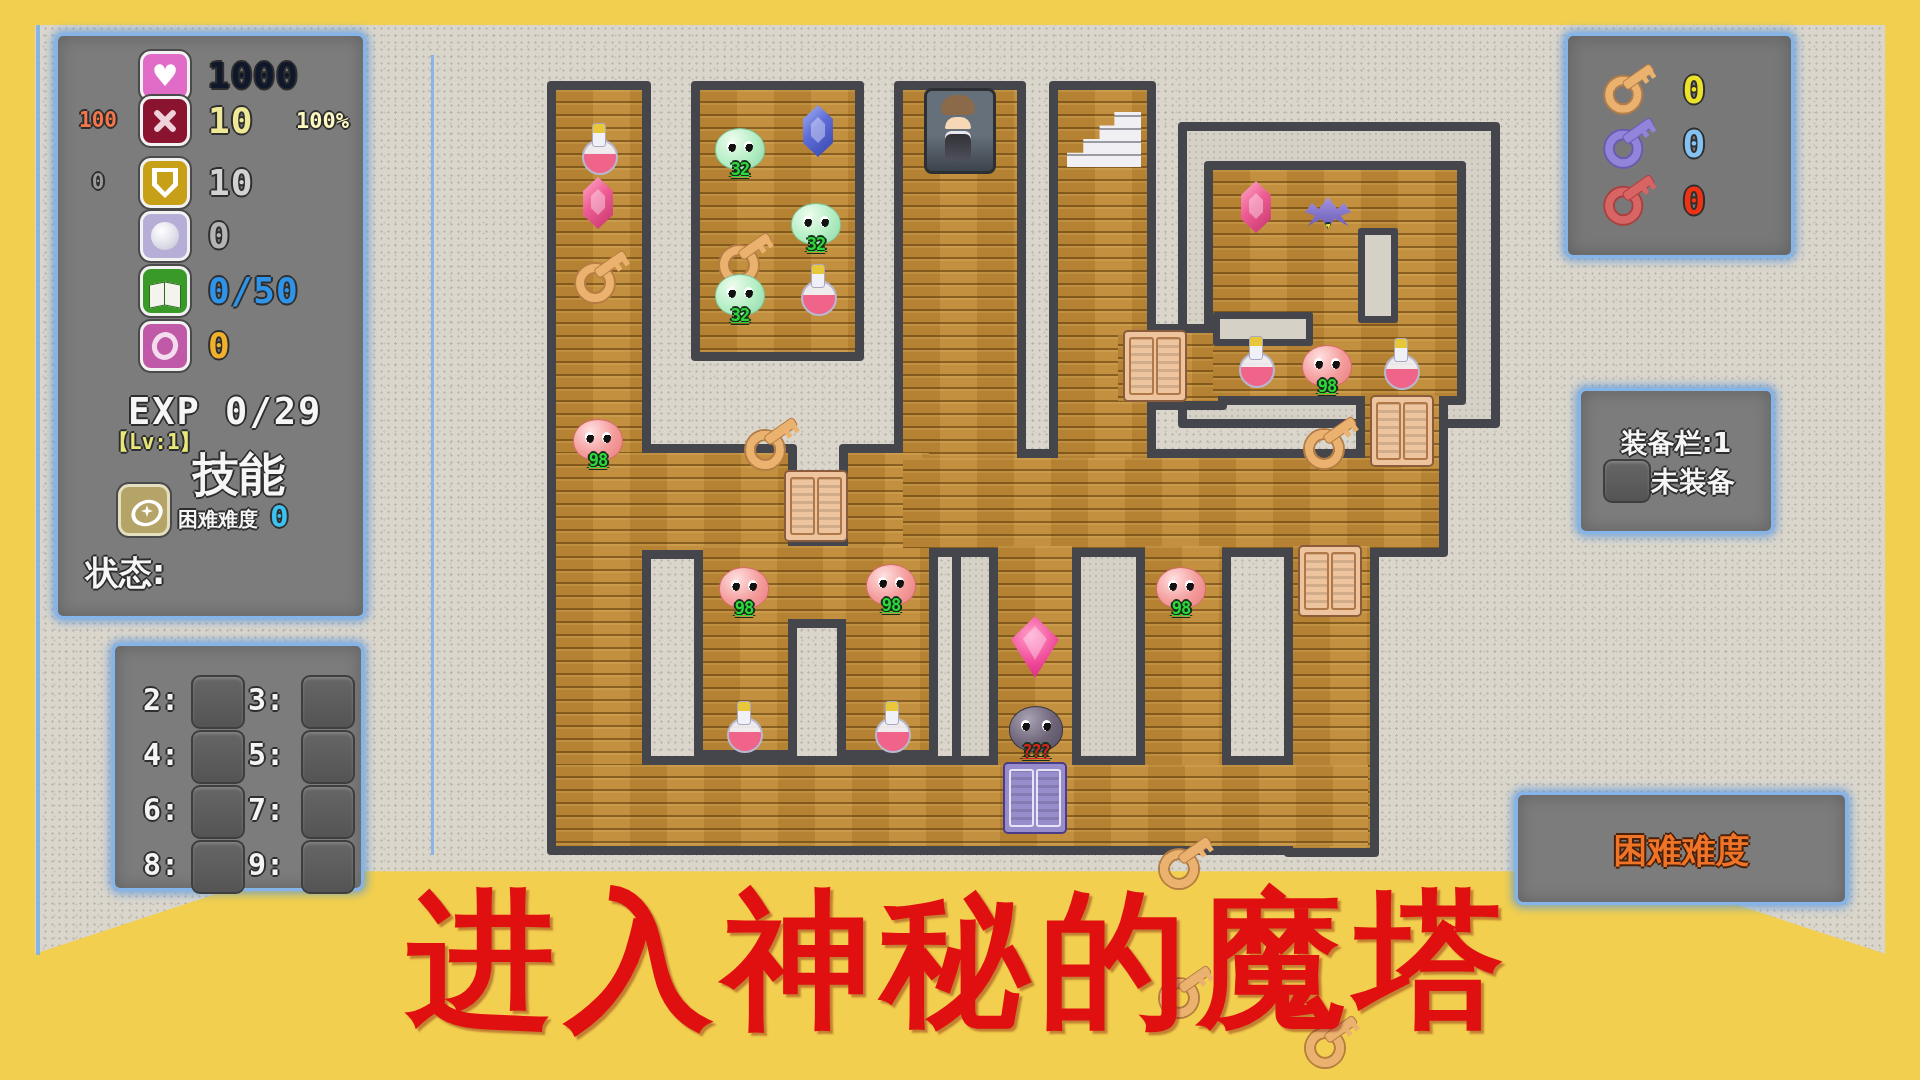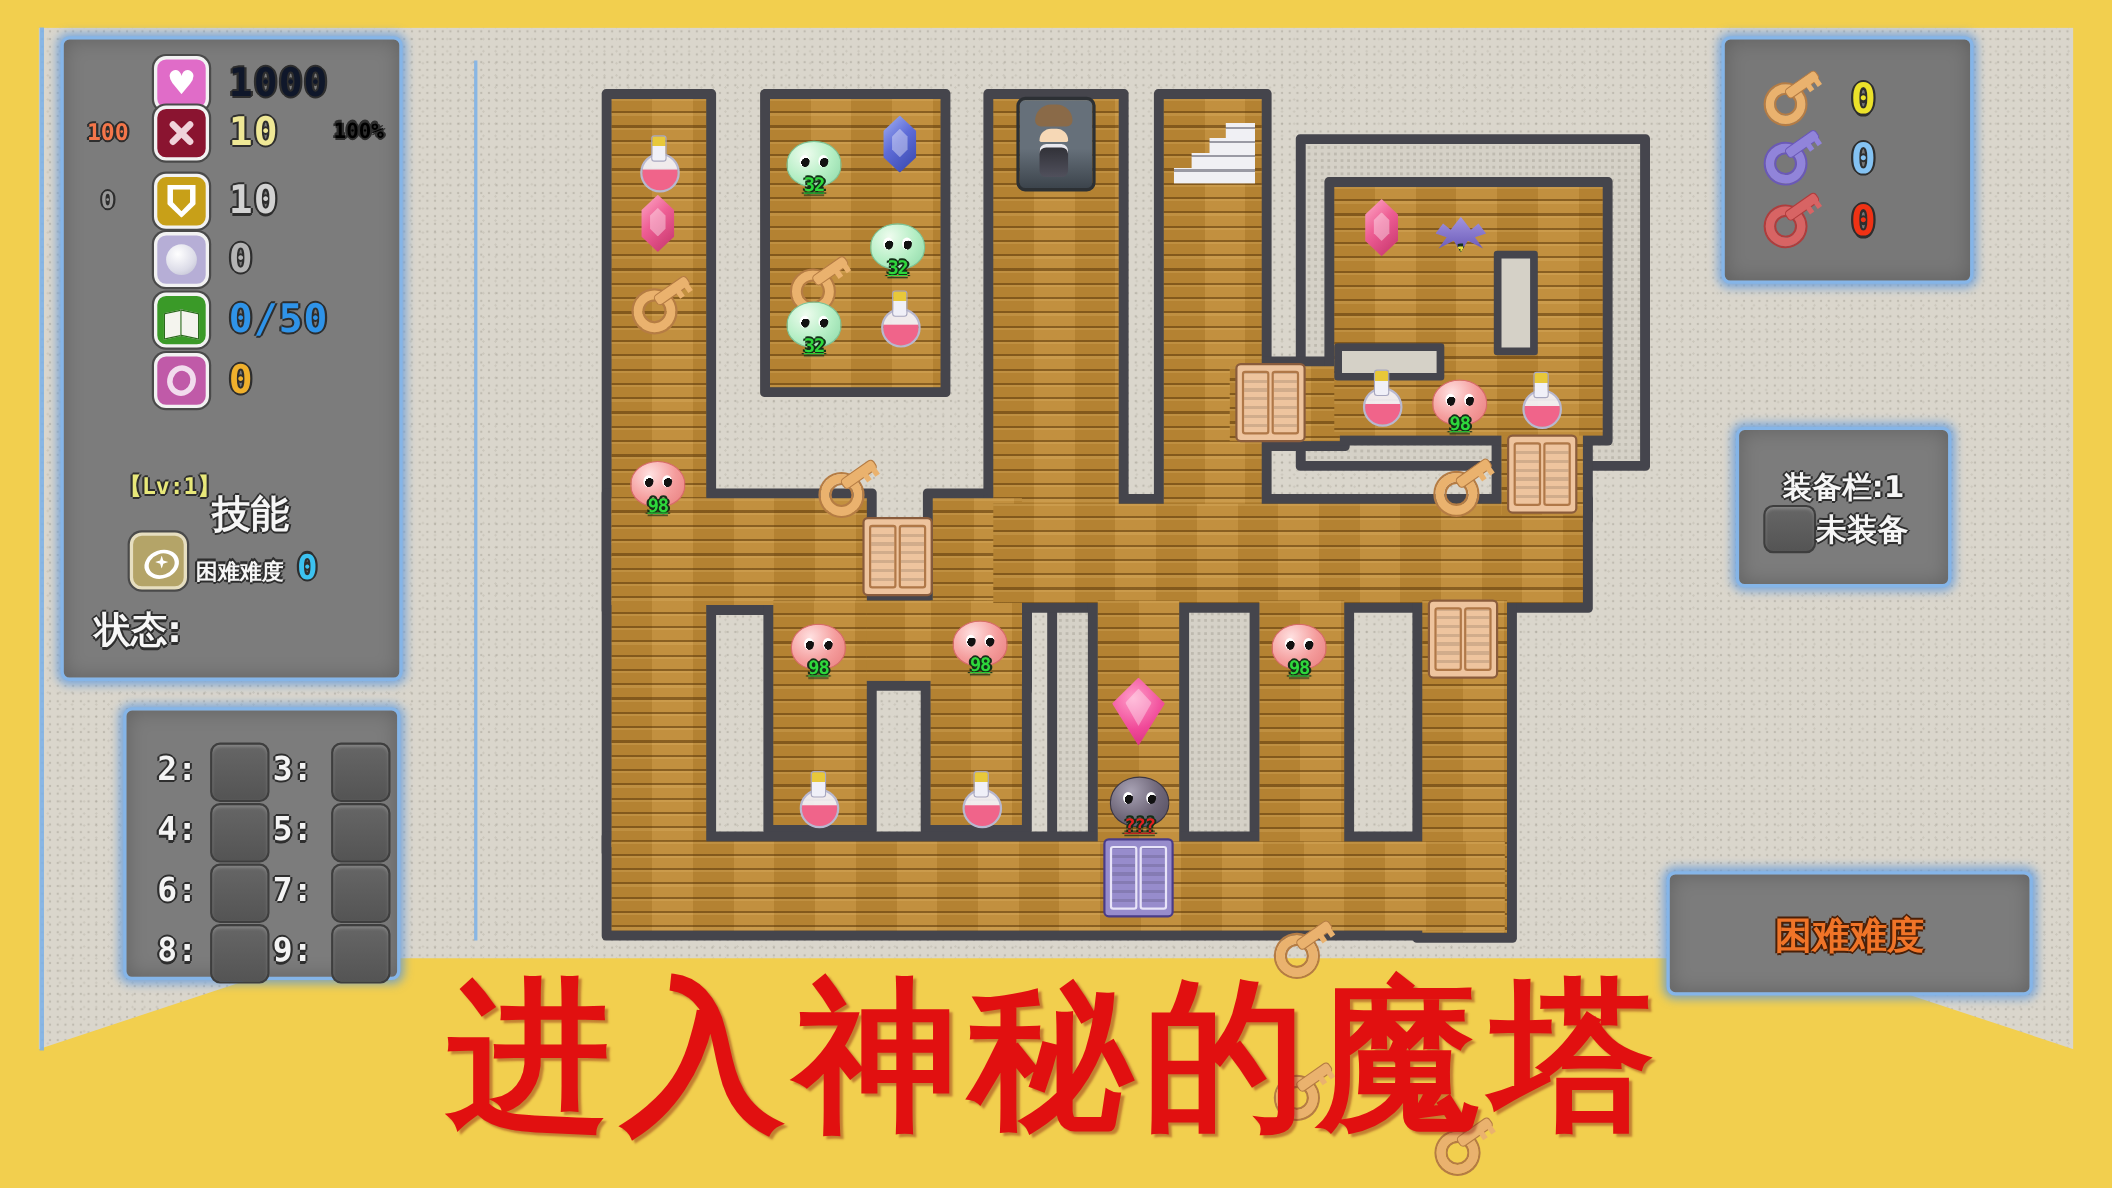--- a/index.html
+++ b/index.html
@@ -279,23 +279,26 @@
         <div class="side mono ol"></div>
         <div class="ic ic-book"></div>
         <div class="val ol" style="color: rgb(47, 147, 232);">0/50</div>
       </div>
       <div class="srow" style="top: 285px;">
         <div class="side mono ol"></div>
         <div class="ic ic-coin"></div>
         <div class="val ol" style="color: rgb(240, 176, 44);">0</div>
       </div>
     </div>
-  <span class="abs mono ol" style="right: 14px; top: 72px; font-size: 19px; color: #000000;">100%</span>
+  <span class="abs mono ol" style="right: 14px; top: 72px; font-size: 22px; color: #fef9c3;">100%</span>
+  <span class="abs mono ol cjk" style="left:70px;top:354px;font-size:37px;letter-spacing:2px;">
+    <span>EXP</span>&nbsp;<span>0/29</span>
+  </span>
   <span class="abs mono ol" style="left:50px;top:392px;font-size:21px;color:#e8e87a;">【Lv:1】</span>
-  <span class="abs ol cjk" style="left:135px;top:408px;font-size:35px;font-weight:bold;">技能</span>
+  <span class="abs ol cjk" style="left:135px;top:408px;font-size:46px;font-weight:bold;">技能</span>
   <div class="abs ic ic-skill" style="left:60px;top:448px;"></div>
   <span class="abs ol cjk" style="left:120px;top:470px;font-size:20px;font-weight:bold;">困难难度</span>
   <span class="abs mono ol" style="left:212px;top:462px;font-size:31px;color:#3cc2f0;">0</span>
   <span class="abs ol cjk" style="left:28px;top:515px;font-size:33px;font-weight:bold;">状态:</span>
 </section>
 
 <section class="panel" style="left:112px;top:643px;width:246px;height:242px;">
   <div>
       <div class="abs fl-cell-label ol" style="left: 28px; top: 36px;">2:</div>
       <div class="abs fl-box" style="left: 76px; top: 29px;"></div>

